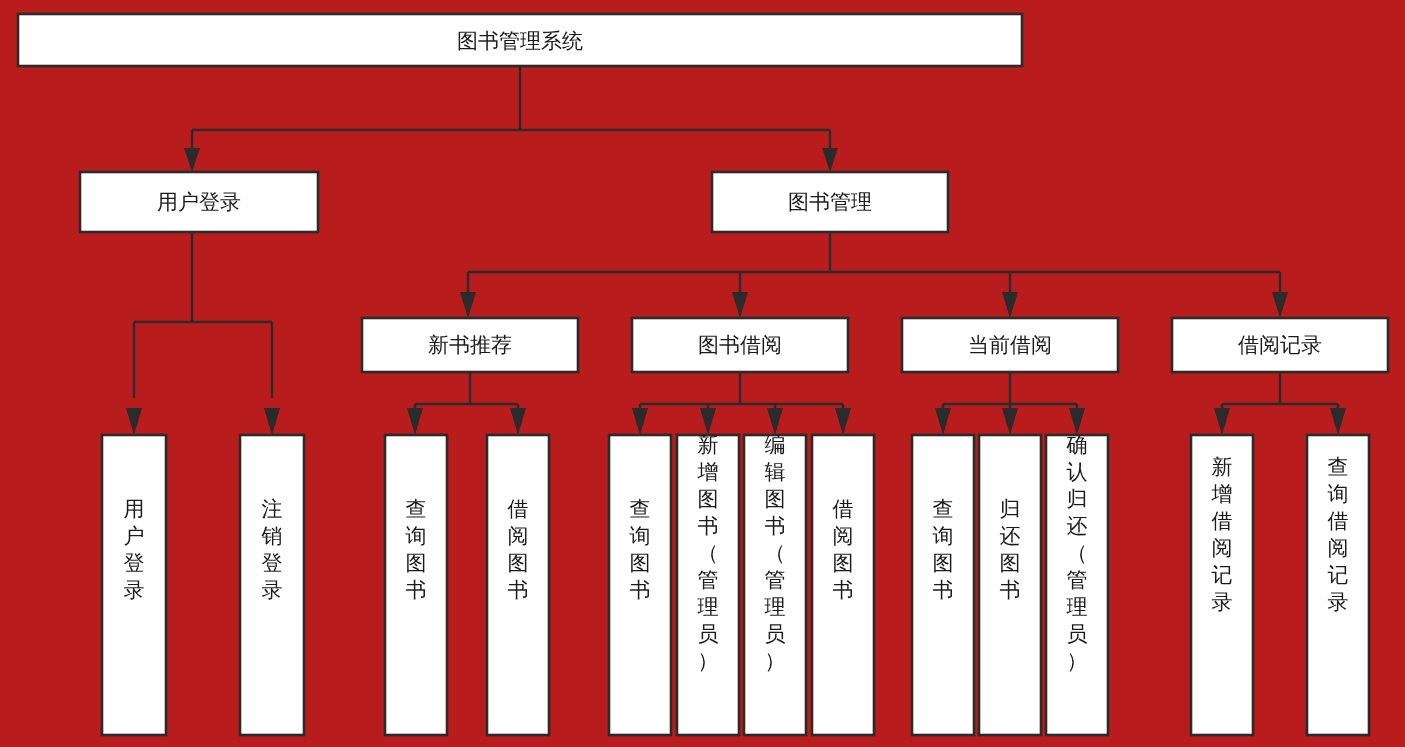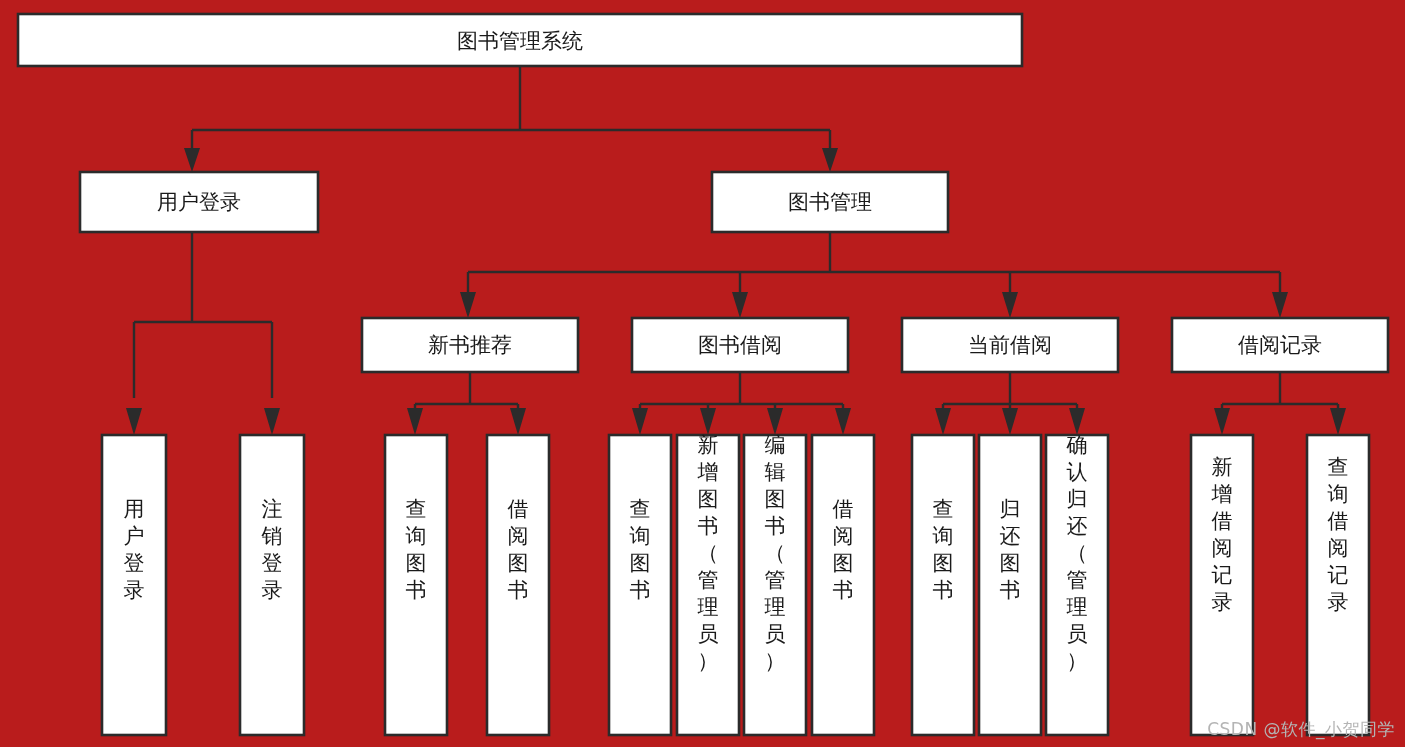--- a/index.html
+++ b/index.html
@@ -232,15 +232,14 @@
       <rect class="node-box" x="1191" y="435" width="62" height="300"></rect>
       <text class="node-label-vertical" x="1222" y="474"><tspan x="1222" y="474">新</tspan><tspan x="1222" y="501">增</tspan><tspan x="1222" y="528">借</tspan><tspan x="1222" y="555">阅</tspan><tspan x="1222" y="582">记</tspan><tspan x="1222" y="609">录</tspan></text>
     </g>
     <g>
       <rect class="node-box" x="1307" y="435" width="62" height="300"></rect>
       <text class="node-label-vertical" x="1338" y="474"><tspan x="1338" y="474">查</tspan><tspan x="1338" y="501">询</tspan><tspan x="1338" y="528">借</tspan><tspan x="1338" y="555">阅</tspan><tspan x="1338" y="582">记</tspan><tspan x="1338" y="609">录</tspan></text>
     </g>
 
   </svg>
 
-  <div class="watermark">CSDN @软件_小贺同学</div>
 
 </div>
 
 </body></html>

